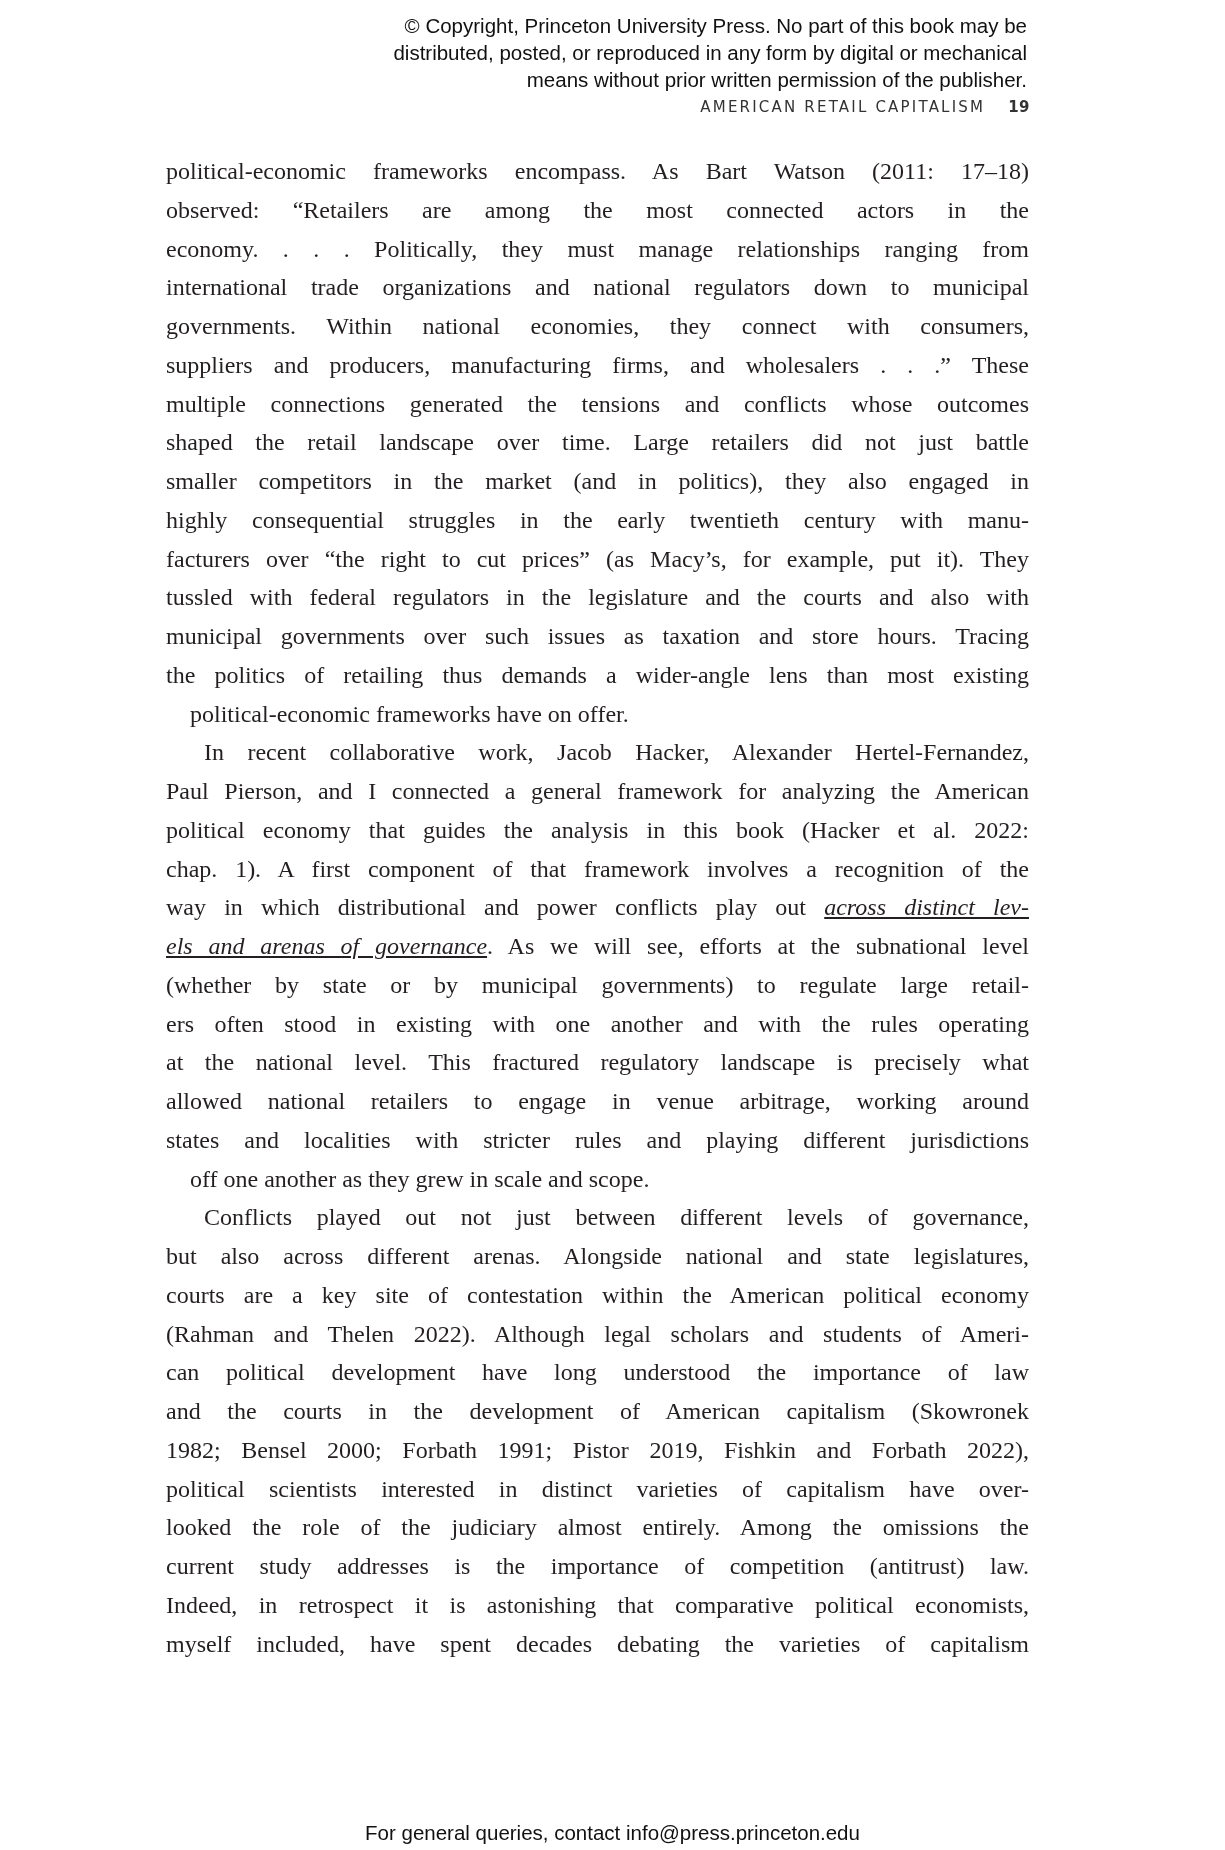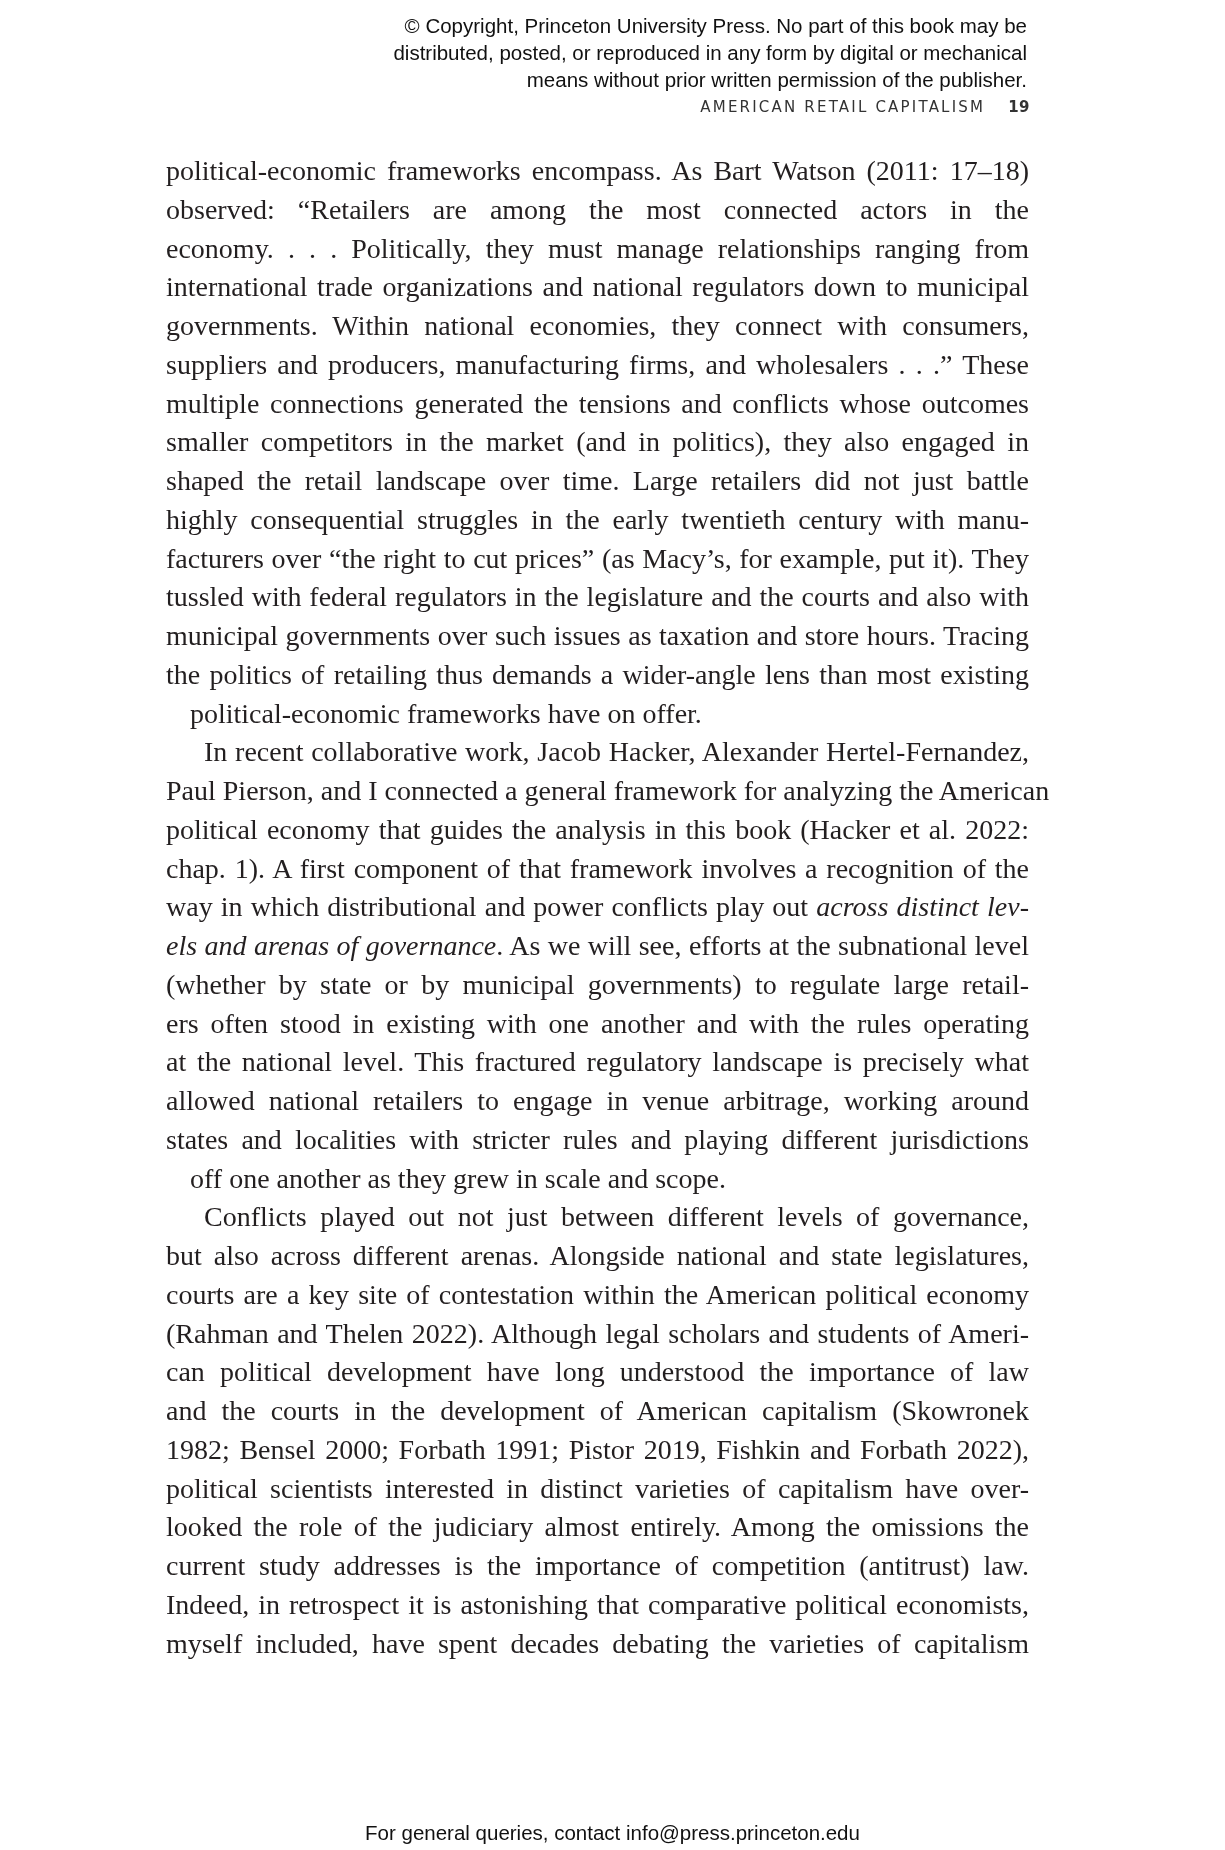--- a/index.html
+++ b/index.html
@@ -39,41 +39,42 @@
       margin-left: 16px;
       font-weight: bold;
       letter-spacing: 0.5px;
     }
     .body-text {
       position: absolute;
       left: 166px;
       top: 152px;
       width: 863px;
       font-family: "Liberation Serif", serif;
-      font-size: 28px;
+      font-size: 24px;
       line-height: 38.75px;
       color: #231f20;
       text-align: justify;
     }
     .body-text .line {
       display: block;
       text-align: justify;
       text-align-last: justify;
       white-space: nowrap;
       height: 38.75px;
     }
     .body-text .line.last {
       text-align-last: left;
       margin-left: 24px;
     }
     .body-text .line.indent {
       padding-left: 38px;
     }
     .body-text em {
       font-style: italic;
+      text-decoration: underline;
     }
     .footer {
       position: absolute;
       left: 0;
       width: 1225px;
       top: 1821px;
       text-align: center;
       font-family: "Liberation Sans", sans-serif;
       font-size: 20.5px;
       color: #111111;
@@ -95,22 +96,22 @@
 
 <div class="body-text">
     <div>
       <span class="line">political-economic frameworks encompass. As Bart Watson (2011: 17–18)</span>
       <span class="line">observed: “Retailers are among the most connected actors in the</span>
       <span class="line">economy. . . . Politically, they must manage relationships ranging from</span>
       <span class="line">international trade organizations and national regulators down to municipal</span>
       <span class="line">governments. Within national economies, they connect with consumers,</span>
       <span class="line">suppliers and producers, manufacturing firms, and wholesalers . . .” These</span>
       <span class="line">multiple connections generated the tensions and conflicts whose outcomes</span>
+      <span class="line">shaped the retail landscape over time. Large retailers did not just battle</span>
       <span class="line">smaller competitors in the market (and in politics), they also engaged in</span>
-      <span class="line">shaped the retail landscape over time. Large retailers did not just battle</span>
       <span class="line">highly consequential struggles in the early twentieth century with manu-</span>
       <span class="line">facturers over “the right to cut prices” (as Macy’s, for example, put it). They</span>
       <span class="line">tussled with federal regulators in the legislature and the courts and also with</span>
       <span class="line">municipal governments over such issues as taxation and store hours. Tracing</span>
       <span class="line">the politics of retailing thus demands a wider-angle lens than most existing</span>
       <span class="line last">political-economic frameworks have on offer.</span>
     </div>
     <div>
       <span class="line indent">In recent collaborative work, Jacob Hacker, Alexander Hertel-Fernandez,</span>
       <span class="line">Paul Pierson, and I connected a general framework for analyzing the American</span>

